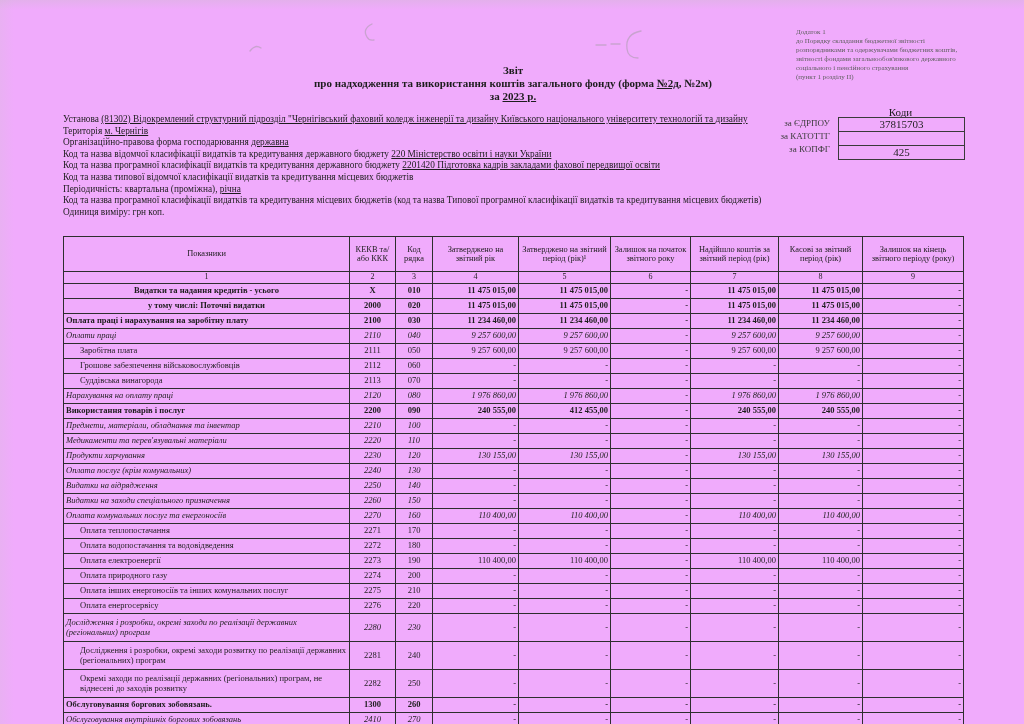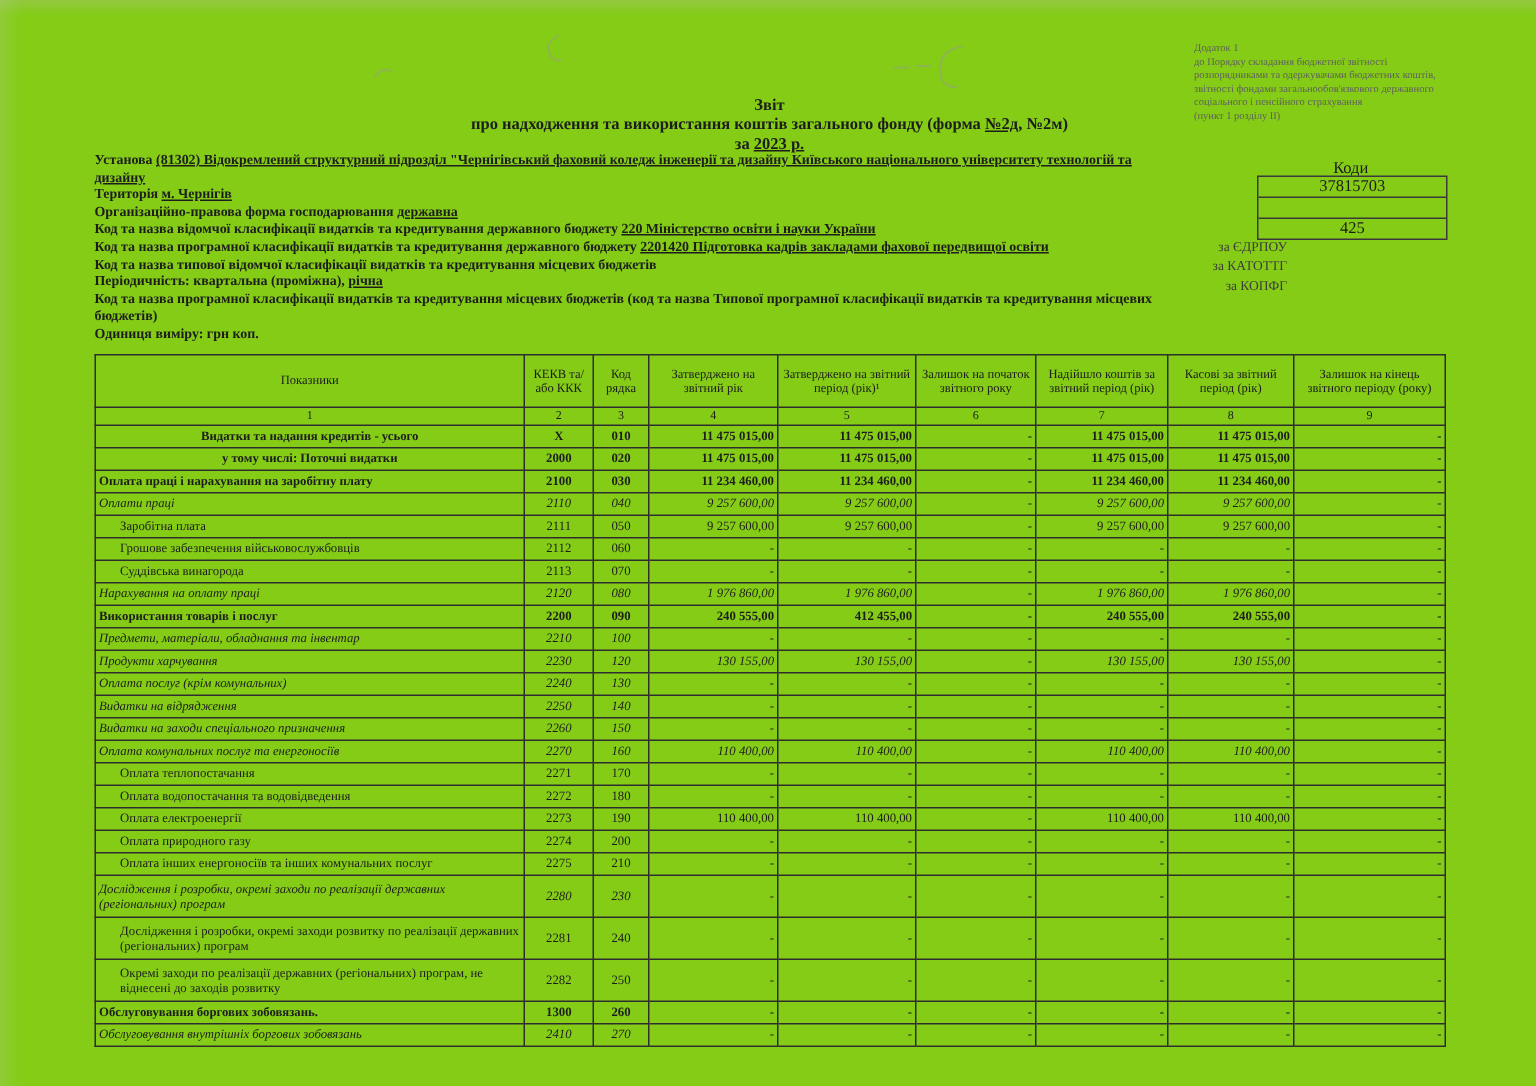--- a/index.html
+++ b/index.html
@@ -1,33 +1,33 @@
 <!DOCTYPE html>
 <html><head>
 <meta charset="utf-8">
 <style>
   html,body{margin:0;padding:0;background:#e8e8e6;}
-  .page{position:absolute;left:0;top:0;width:1024px;height:724px;background:#84cc16;overflow:hidden;
+  .page{position:absolute;left:0;top:0;width:1024px;height:724px;background:#f0abfc;overflow:hidden;
         font-family:"Liberation Serif","DejaVu Serif",serif;color:#1d1d1d;}
   .page::before{content:"";position:absolute;inset:0;
         background:linear-gradient(180deg,rgba(190,190,188,.25) 0,rgba(255,255,255,0) 10px),
                    linear-gradient(90deg,rgba(200,200,198,.18) 0,rgba(255,255,255,0) 14px);
         pointer-events:none;}
   .annex{position:absolute;left:796px;top:28px;width:226px;font-size:7px;line-height:9px;color:#5e5e5e;}
   .pen{position:absolute;left:0;top:0;pointer-events:none;}
   .title{position:absolute;left:63px;top:64px;width:900px;text-align:center;font-weight:bold;
          font-size:11px;line-height:13px;}
   .u{text-decoration:underline;}
   .codes-title{position:absolute;left:838px;top:106px;width:125px;text-align:center;font-size:11px;}
   .codes-box{position:absolute;left:838px;top:117px;width:125px;border:1px solid #3a3a3a;}
   .codes-box .crow{height:13px;border-bottom:1px solid #3a3a3a;text-align:center;font-size:11px;line-height:13px;}
   .codes-box .crow:last-child{border-bottom:none;}
-  .codes-labels{position:absolute;left:744px;top:117px;width:114px;text-align:right;font-size:9px;color:#3c3c3c;margin-top:41px;}
+  .codes-labels{position:absolute;left:716px;top:117px;width:114px;text-align:right;font-size:9px;color:#3c3c3c;}
   .codes-labels div{height:13px;line-height:13px;}
-  .info{position:absolute;left:63px;top:102px;width:722px;font-size:9.3px;line-height:11.6px;font-weight:bold;}
+  .info{position:absolute;left:63px;top:114px;width:722px;font-size:9.3px;line-height:11.6px;font-weight:normal;}
   .info .seg-u,.info .seg-bu{text-decoration:underline;}
   .doc-table{position:absolute;left:63px;top:236px;width:900px;border-collapse:collapse;table-layout:fixed;
              font-size:8.5px;line-height:1.12;}
   .doc-table th,.doc-table td{border:1px solid #2e2e2e;overflow:hidden;padding:0 2px;vertical-align:middle;}
   .doc-table thead th{font-weight:normal;text-align:center;height:34px;font-size:8.4px;}
   .doc-table .num-row td{height:11px;text-align:center;font-size:8px;}
   .cell-label{text-align:left;padding:0 3px;}
   .cell-kekv,.cell-code{text-align:center;white-space:nowrap;}
   .cell-money{text-align:right;padding:0 4px;white-space:nowrap;}
   tr.h1 td{height:14px;}
@@ -231,20 +231,31 @@
           <td class="cell-kekv">2210</td>
           <td class="cell-code">100</td>
           <td class="cell-money">-</td>
           <td class="cell-money">-</td>
           <td class="cell-money">-</td>
           <td class="cell-money">-</td>
           <td class="cell-money">-</td>
           <td class="cell-money">-</td>
         </tr>
         <tr class="r-it h1">
+          <td class="cell-label">Медикаменти та перев'язувальні матеріали</td>
+          <td class="cell-kekv">2220</td>
+          <td class="cell-code">110</td>
+          <td class="cell-money">-</td>
+          <td class="cell-money">-</td>
+          <td class="cell-money">-</td>
+          <td class="cell-money">-</td>
+          <td class="cell-money">-</td>
+          <td class="cell-money">-</td>
+        </tr>
+        <tr class="r-it h1">
           <td class="cell-label">Продукти харчування</td>
           <td class="cell-kekv">2230</td>
           <td class="cell-code">120</td>
           <td class="cell-money">130 155,00</td>
           <td class="cell-money">130 155,00</td>
           <td class="cell-money">-</td>
           <td class="cell-money">130 155,00</td>
           <td class="cell-money">130 155,00</td>
           <td class="cell-money">-</td>
         </tr>
@@ -340,20 +351,31 @@
           <td class="cell-label">Оплата інших енергоносіїв та інших комунальних послуг</td>
           <td class="cell-kekv">2275</td>
           <td class="cell-code">210</td>
           <td class="cell-money">-</td>
           <td class="cell-money">-</td>
           <td class="cell-money">-</td>
           <td class="cell-money">-</td>
           <td class="cell-money">-</td>
           <td class="cell-money">-</td>
         </tr>
+        <tr class="r-in h1">
+          <td class="cell-label">Оплата енергосервісу</td>
+          <td class="cell-kekv">2276</td>
+          <td class="cell-code">220</td>
+          <td class="cell-money">-</td>
+          <td class="cell-money">-</td>
+          <td class="cell-money">-</td>
+          <td class="cell-money">-</td>
+          <td class="cell-money">-</td>
+          <td class="cell-money">-</td>
+        </tr>
         <tr class="r-it h2">
           <td class="cell-label">Дослідження і розробки, окремі заходи по реалізації державних (регіональних) програм</td>
           <td class="cell-kekv">2280</td>
           <td class="cell-code">230</td>
           <td class="cell-money">-</td>
           <td class="cell-money">-</td>
           <td class="cell-money">-</td>
           <td class="cell-money">-</td>
           <td class="cell-money">-</td>
           <td class="cell-money">-</td>

